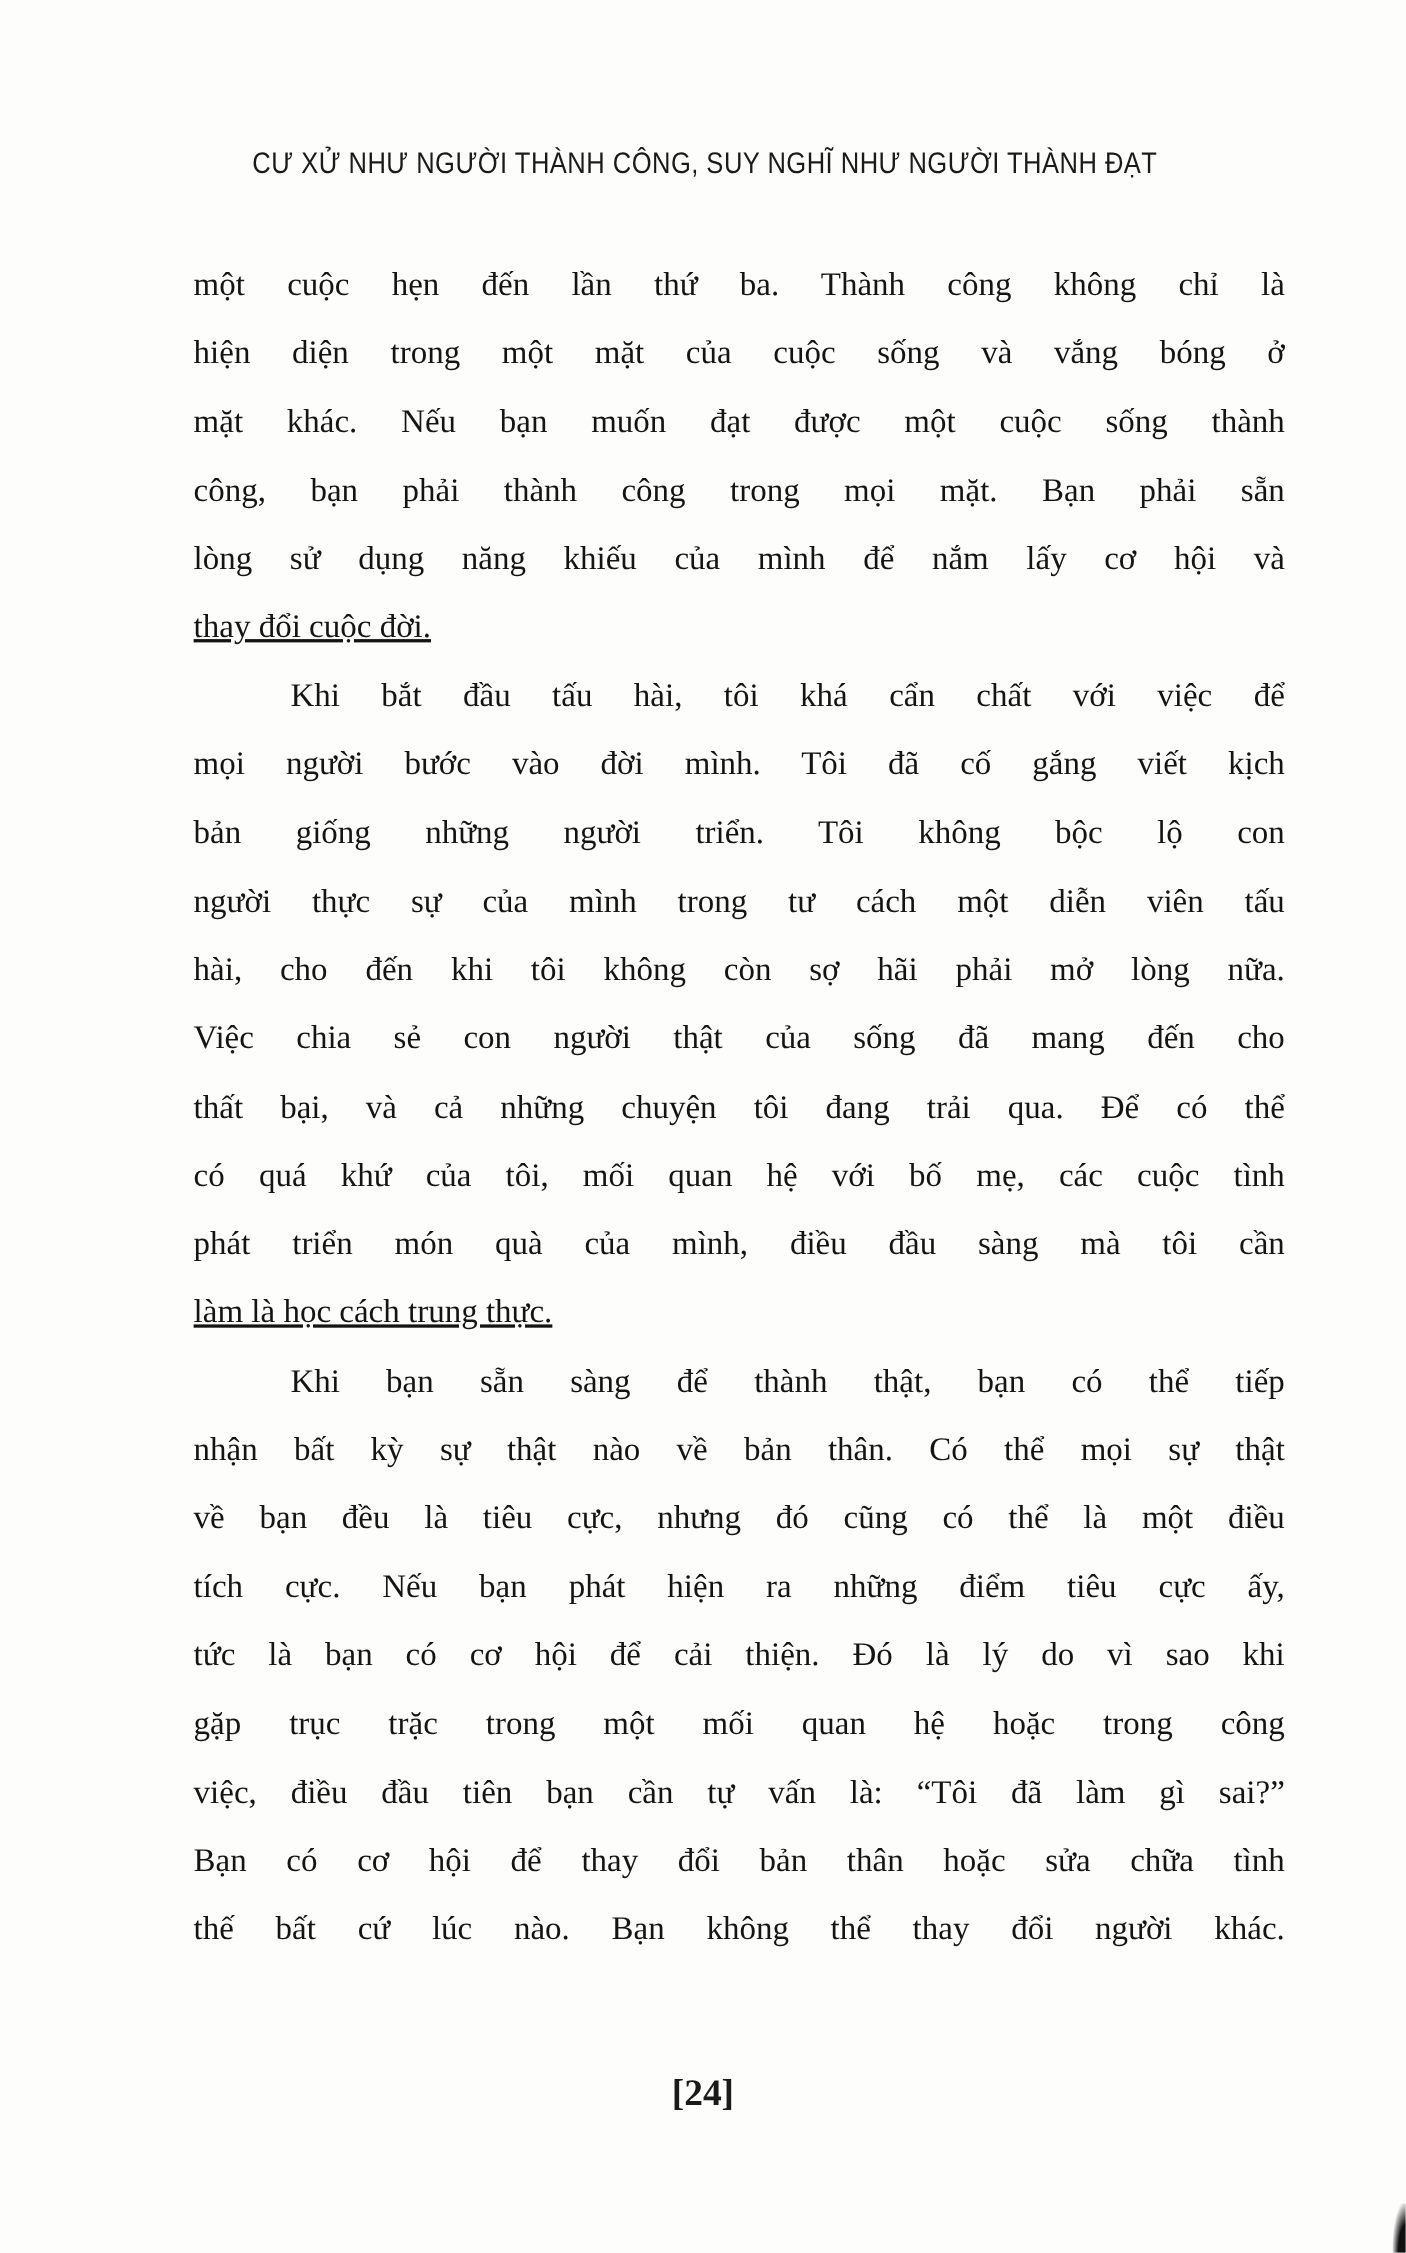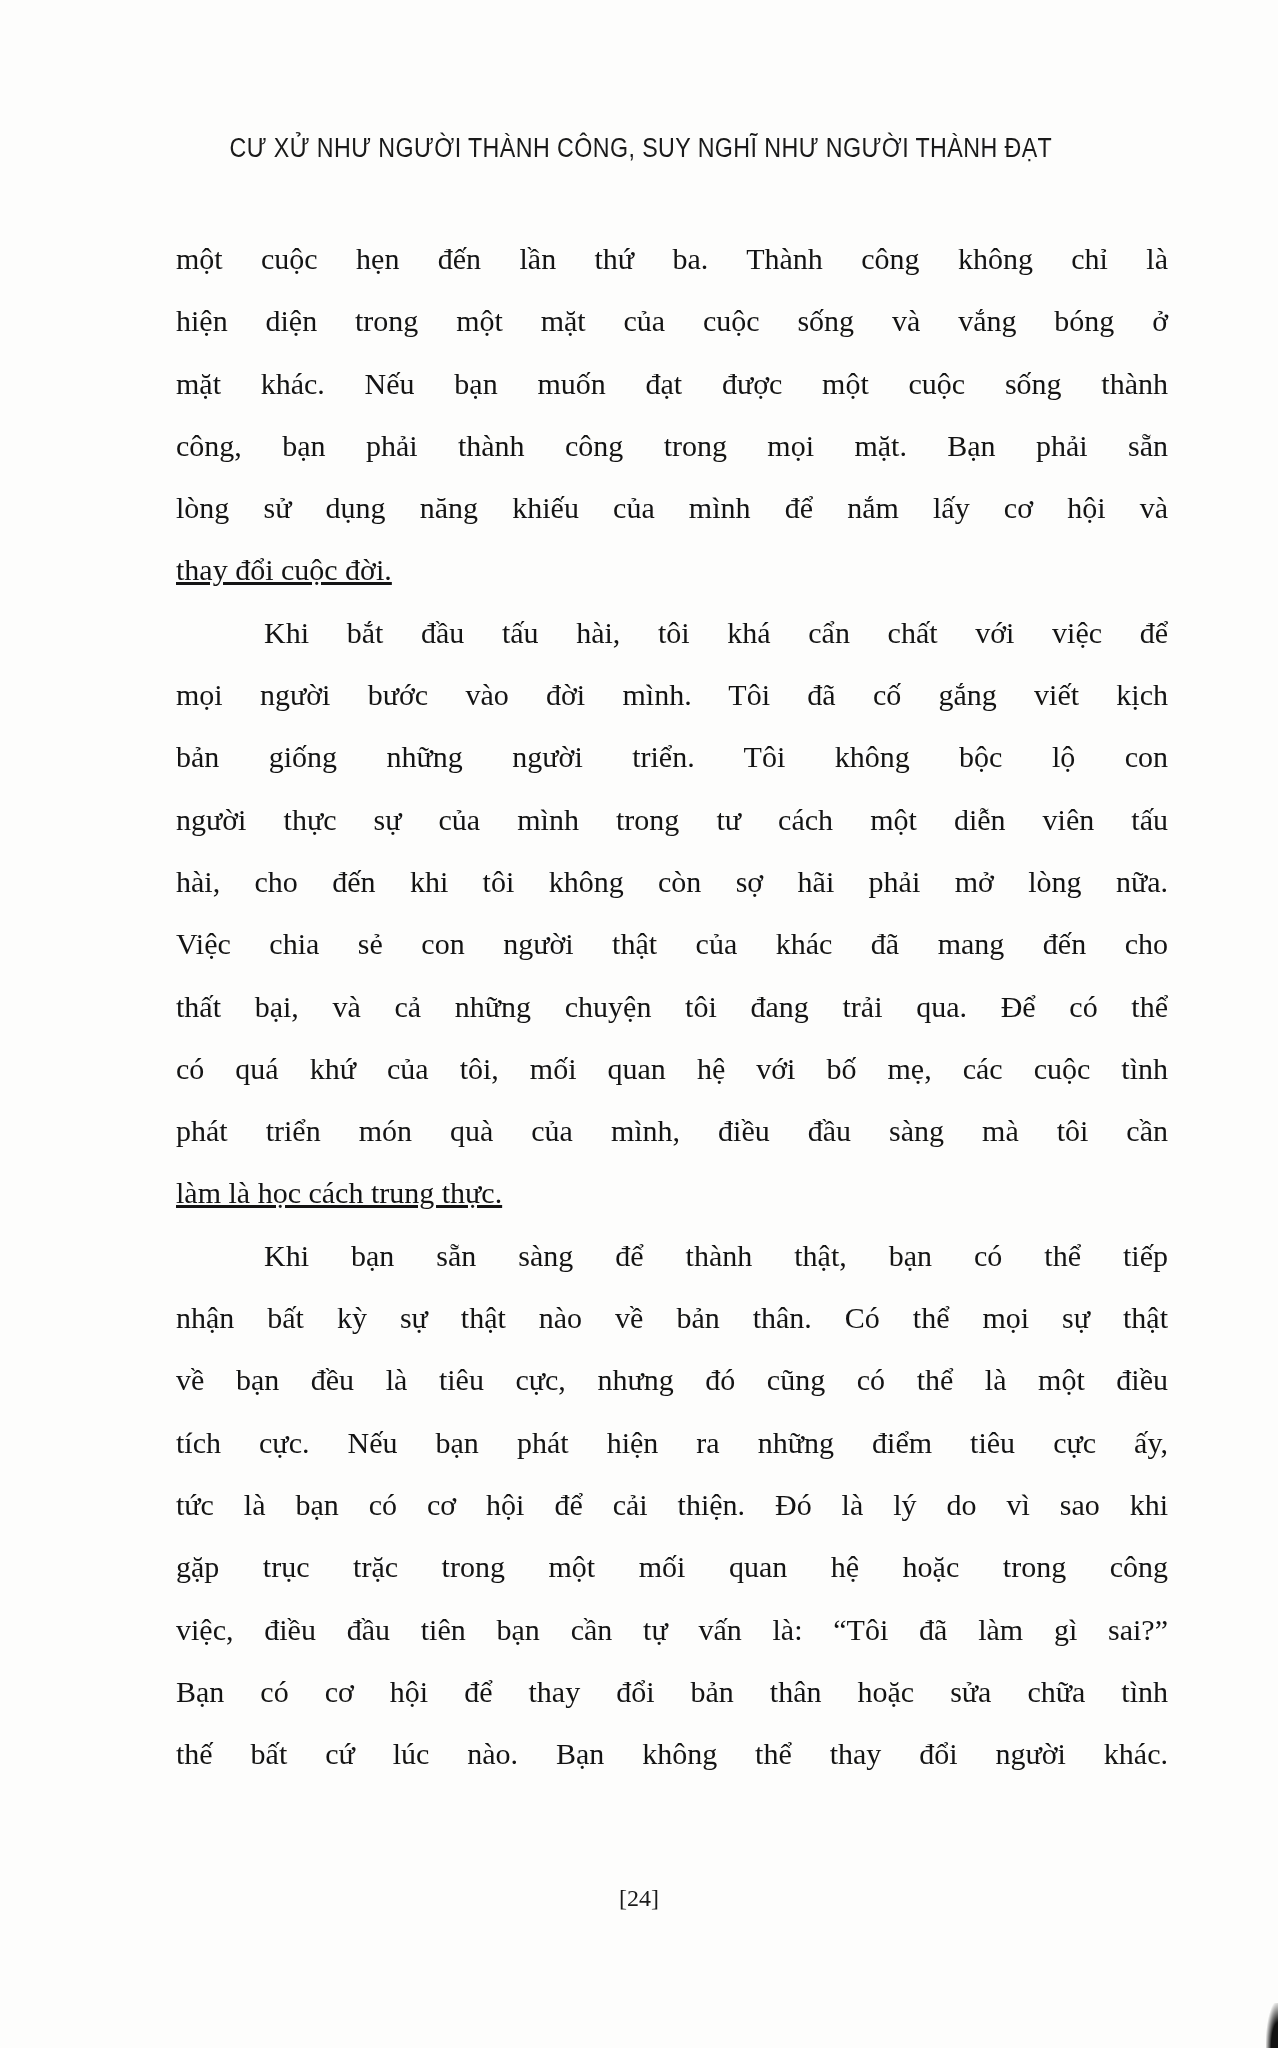--- a/index.html
+++ b/index.html
@@ -24,21 +24,21 @@
   .line {
     display: block; white-space: nowrap;
     text-align: justify; text-align-last: justify;
   }
   .line.last { text-align-last: left; text-decoration: underline; }
   .line.indent { padding-left: 88px; }
   .page-number {
     position: absolute; left: 0; right: 0; top: 1885px;
     text-align: center;
     font-family: "Liberation Serif", "DejaVu Serif", serif;
-    font-size: 24px; font-weight: normal; color: #1a1a1a;
+    font-size: 34px; font-weight: bold; color: #1a1a1a;
   }
   .page-edge {
     position: absolute; right: 0; bottom: 0; width: 12px; height: 45px;
     background: radial-gradient(ellipse at right bottom, #111 40%, rgba(0,0,0,0) 75%);
   }
 </style>
 </head>
 <body>
 
 <div class="running-header">CƯ XỬ NHƯ NGƯỜI THÀNH CÔNG, SUY NGHĨ NHƯ NGƯỜI THÀNH ĐẠT</div>
@@ -50,21 +50,21 @@
   <span class="line">mặt khác. Nếu bạn muốn đạt được một cuộc sống thành</span>
   <span class="line">công, bạn phải thành công trong mọi mặt. Bạn phải sẵn</span>
   <span class="line">lòng sử dụng năng khiếu của mình để nắm lấy cơ hội và</span>
   <span class="line last">thay đổi cuộc đời.</span>
 
   <span class="line indent">Khi bắt đầu tấu hài, tôi khá cẩn chất với việc để</span>
   <span class="line">mọi người bước vào đời mình. Tôi đã cố gắng viết kịch</span>
   <span class="line">bản giống những người triển. Tôi không bộc lộ con</span>
   <span class="line">người thực sự của mình trong tư cách một diễn viên tấu</span>
   <span class="line">hài, cho đến khi tôi không còn sợ hãi phải mở lòng nữa.</span>
-  <span class="line">Việc chia sẻ con người thật của khác đã mang đến cho</span>
+  <span class="line">Việc chia sẻ con người thật của sống đã mang đến cho</span>
   <span class="line">thất bại, và cả những chuyện tôi đang trải qua. Để có thể</span>
   <span class="line">có quá khứ của tôi, mối quan hệ với bố mẹ, các cuộc tình</span>
   <span class="line">phát triển món quà của mình, điều đầu sàng mà tôi cần</span>
   <span class="line last">làm là học cách trung thực.</span>
 
   <span class="line indent">Khi bạn sẵn sàng để thành thật, bạn có thể tiếp</span>
   <span class="line">nhận bất kỳ sự thật nào về bản thân. Có thể mọi sự thật</span>
   <span class="line">về bạn đều là tiêu cực, nhưng đó cũng có thể là một điều</span>
   <span class="line">tích cực. Nếu bạn phát hiện ra những điểm tiêu cực ấy,</span>
   <span class="line">tức là bạn có cơ hội để cải thiện. Đó là lý do vì sao khi</span>

